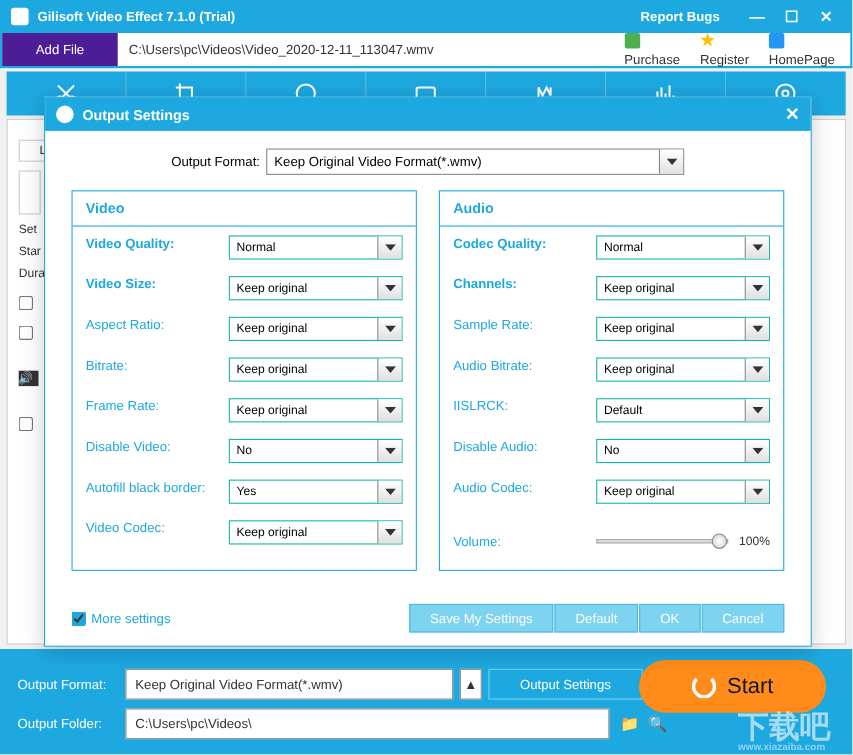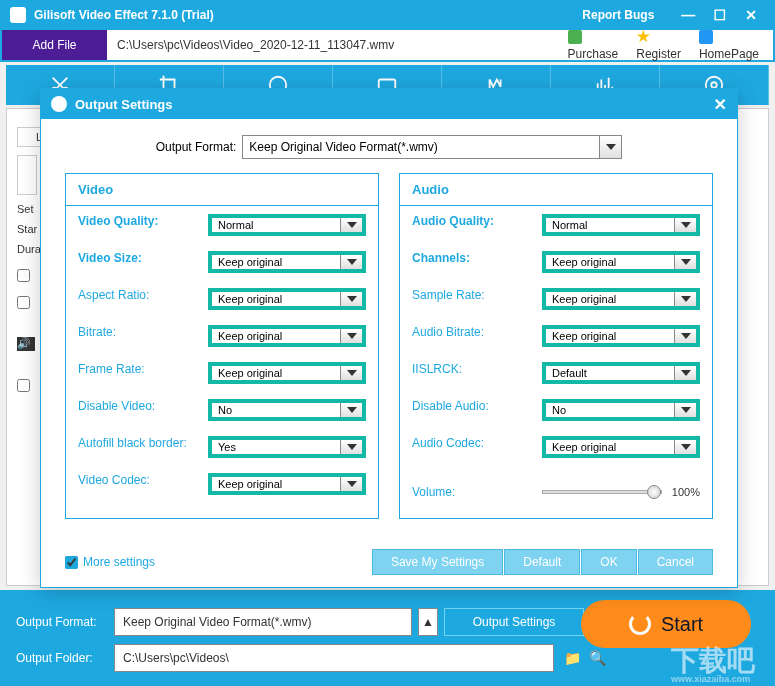--- a/index.html
+++ b/index.html
@@ -61,21 +61,21 @@
 .of-select { width: 380px; height: 24px; border: 1px solid #888; display: flex; align-items: center; padding: 0 6px; background: #fff; position: relative; }
 .of-select .dd { position: absolute; right: 0; top: 0; width: 22px; height: 100%; border-left: 1px solid #888; display: flex; align-items: center; justify-content: center; cursor: pointer; background: linear-gradient(#fff,#e0e0e0); }
 
 .panels { display: flex; gap: 20px; }
 .panel { flex: 1; border: 1px solid #1ea8e0; padding: 0; }
 .panel-head { color: #1ea8e0; font-weight: bold; font-size: 13px; padding: 8px 12px; border-bottom: 1px solid #1ea8e0; }
 .panel-body { padding: 8px 12px; }
 .prow { display: flex; align-items: flex-start; height: 37px; font-size: 12px; }
 .prow .plbl { width: 130px; color: #1ea8e0; }
 .prow .plbl.bold { font-weight: bold; color: #1ea8e0; }
-.psel { flex: 1; height: 22px; border: 4px solid #14b8a6; display: flex; align-items: center; padding: 0 6px; background: #fff; position: relative; font-size: 11px; }
+.psel { flex: 1; height: 22px; border: 1px solid #14b8a6; display: flex; align-items: center; padding: 0 6px; background: #fff; position: relative; font-size: 11px; }
 .psel .dd { position: absolute; right: 0; top: 0; width: 22px; height: 100%; border-left: 1px solid #888; display: flex; align-items: center; justify-content: center; cursor: pointer; background: linear-gradient(#fff,#e0e0e0); }
 .dd svg { width: 10px; height: 6px; }
 
 .vol-row { display: flex; align-items: center; height: 37px; font-size: 12px; }
 .vol-row .plbl { width: 130px; color: #1ea8e0; }
 .slider { flex: 1; height: 4px; background: #ddd; border: 1px solid #aaa; position: relative; margin-right: 10px; }
 .slider .thumb { position: absolute; top: -6px; right: 0; width: 14px; height: 14px; background: radial-gradient(#fff,#ccc); border: 1px solid #888; border-radius: 50%; cursor: pointer; }
 .vol-val { font-size: 11px; color: #333; }
 
 .modal-foot { display: flex; align-items: center; padding: 8px 24px 12px; font-size: 12px; }
@@ -313,21 +313,21 @@
                 </span>
               </div>
             </div>
         </div>
       </div>
 
       <div class="panel">
         <div class="panel-head">Audio</div>
         <div class="panel-body">
           <div class="prow">
-              <span class="plbl bold">Audio Quality:</span>
+              <span class="plbl bold">Codec Quality:</span>
               <div class="psel">
                 <span>Normal</span>
                 <span class="dd">
                   <svg viewBox="0 0 10 6">
                     <path d="M0 0l5 6 5-6z" fill="#333"></path>
                   </svg>
                 </span>
               </div>
             </div>
           <div class="prow">

